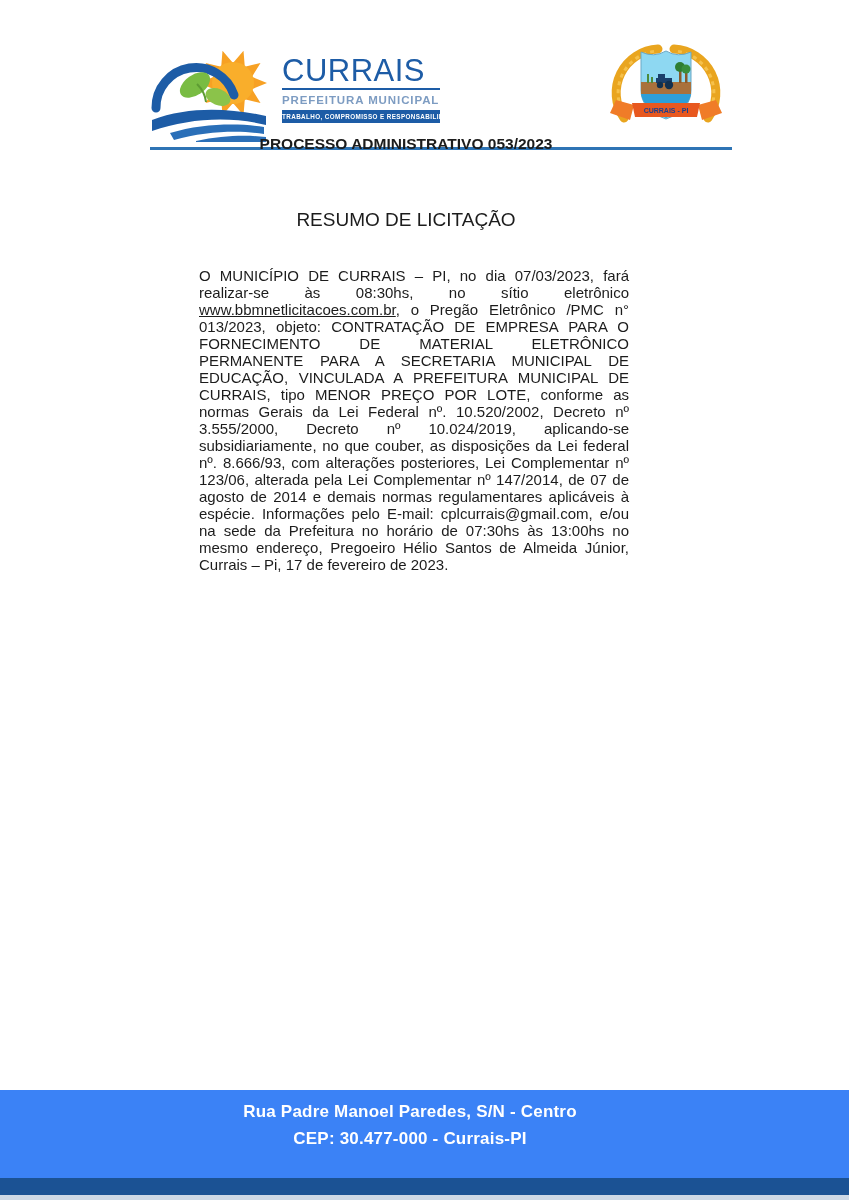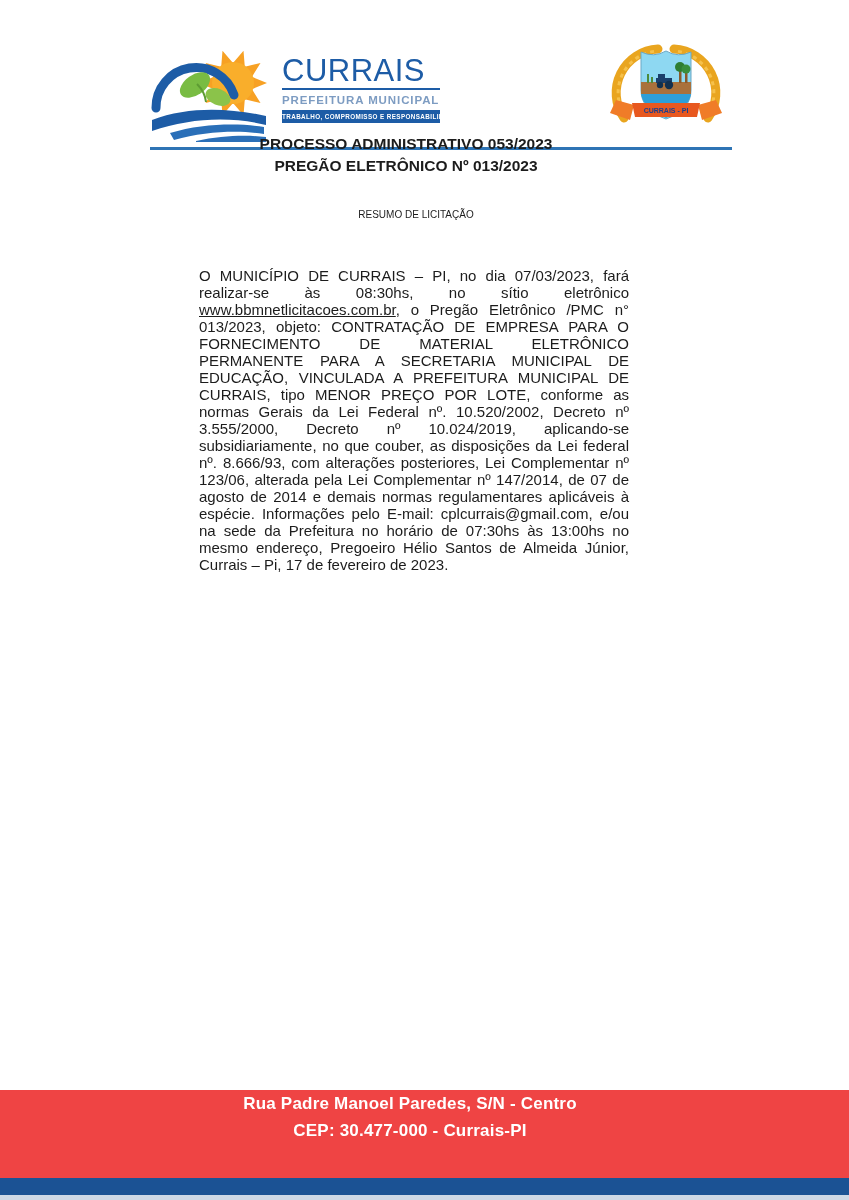--- a/index.html
+++ b/index.html
@@ -33,34 +33,34 @@
   .logo-right{position:absolute;left:604px;top:38px;width:124px;height:100px;}
   
   .rule{position:absolute;left:150px;top:147px;width:582px;height:3px;background:#2e74b5;}
   
   .titles{
     position:absolute;left:190px;top:133px;width:432px;
     text-align:center;font-weight:bold;font-size:15.5px;
     line-height:21.5px;color:#1c1c1c;
   }
   .doc-subtitle{
-    position:absolute;left:200px;top:209px;width:432px;
-    text-align:center;font-size:10px;color:#1c1c1c;
+    position:absolute;left:190px;top:209px;width:432px;
+    text-align:center;font-size:19px;color:#1c1c1c;
   }
   
   .body-text{
     position:absolute;left:199px;top:252px;width:430px;
     text-align:justify;font-size:15px;line-height:17px;color:#1c1c1c;
   }
   .body-text .url{text-decoration:underline;color:#1c1c1c;cursor:pointer;}
   
   .footer{position:absolute;left:0;top:1090px;width:849px;height:110px;}
   .footer-main{
-    height:88px;background:#ef4444;color:#ffffff;
-    box-sizing:border-box;
+    height:88px;background:#3b82f6;color:#ffffff;
+    box-sizing:border-box;padding-top:8px;
   }
   .footer-lines{
     width:820px;margin:0;text-align:center;
     font-weight:bold;font-size:17px;line-height:27px;letter-spacing:0.2px;
   }
   .footer-dark{height:17px;background:#1b5294;}
   .footer-light{height:5px;background:#cdd8e6;}
 </style>
 </head>
 <body>
@@ -137,21 +137,20 @@
         <path d="M28 65 L96 65 L93 79 L31 79 Z" fill="#e8581f"></path>
         <text x="62" y="74.5" text-anchor="middle" font-size="7" font-weight="bold" fill="#1a3f8f" font-family="Liberation Sans, sans-serif">CURRAIS - PI</text>
       </g>
     </svg>
   </div>
 
   <div class="rule"></div>
 
   <div class="titles">
     <div>PROCESSO ADMINISTRATIVO 053/2023</div>
-    <div>PREGÃO ELETRÔNICO Nº 013/2023</div>
   </div>
   <div class="doc-subtitle">RESUMO DE LICITAÇÃO</div>
 
   <p class="body-text"><span>O MUNICÍPIO DE CURRAIS – PI, no dia 07/03/2023, fará realizar-se às 08:30hs, no sítio eletrônico </span><span class="url">www.bbmnetlicitacoes.com.br</span><span>, o Pregão Eletrônico /PMC n° 013/2023, objeto: CONTRATAÇÃO DE EMPRESA PARA O FORNECIMENTO DE MATERIAL ELETRÔNICO PERMANENTE PARA A SECRETARIA MUNICIPAL DE EDUCAÇÃO, VINCULADA A PREFEITURA MUNICIPAL DE CURRAIS, tipo MENOR PREÇO POR LOTE, conforme as normas Gerais da Lei Federal nº. 10.520/2002, Decreto nº 3.555/2000, Decreto nº 10.024/2019, aplicando-se subsidiariamente, no que couber, as disposições da Lei federal nº. 8.666/93, com alterações posteriores, Lei Complementar nº 123/06, alterada pela Lei Complementar nº 147/2014, de 07 de agosto de 2014 e demais normas regulamentares aplicáveis à espécie. Informações pelo E-mail: cplcurrais@gmail.com, e/ou na sede da Prefeitura no horário de 07:30hs às 13:00hs no mesmo endereço, Pregoeiro Hélio Santos de Almeida Júnior, Currais – Pi, 17 de fevereiro de 2023.</span></p>
 
   <div class="footer">
     <div class="footer-main">
       <div class="footer-lines">
         <div>Rua Padre Manoel Paredes, S/N - Centro</div>
         <div>CEP: 30.477-000 - Currais-PI</div>

